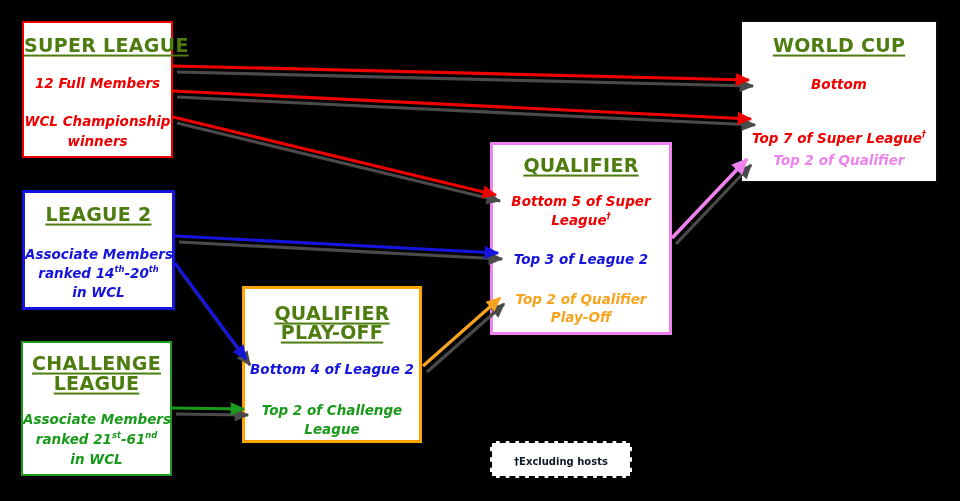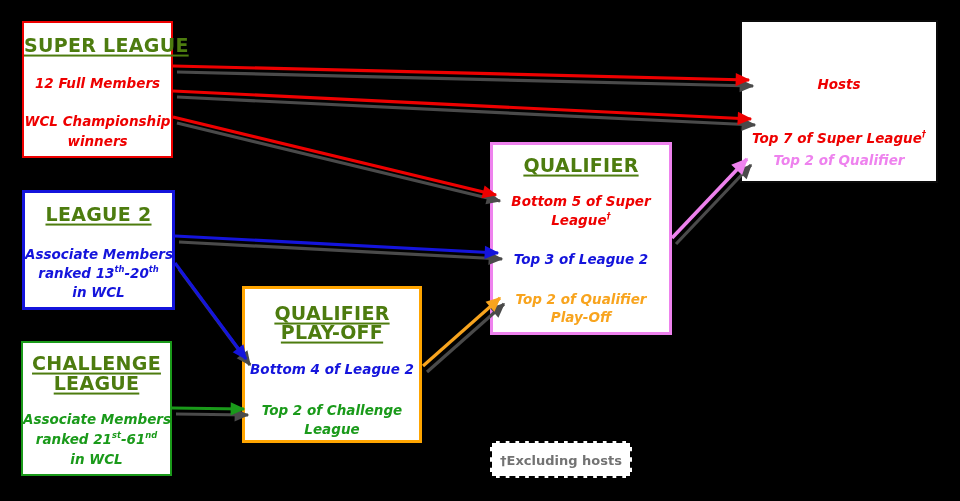--- a/index.html
+++ b/index.html
@@ -20,41 +20,41 @@
   }
   .title{
     font-weight:bold; font-size:19px; color:#4d7c0f;
     text-decoration:underline; text-decoration-thickness:2px; text-underline-offset:3px;
     letter-spacing:0.3px;
   }
   .item{font-style:italic; font-weight:bold; font-size:13.5px;}
   .sup{font-size:0.62em; vertical-align:super; line-height:0;}
   .c-red{color:var(--red);} .c-blue{color:var(--blue);} .c-green{color:var(--green);}
   .c-orange{color:var(--orange);} .c-violet{color:var(--violet);}
-  .legend-text{font-size:13px; font-weight:600; color:#737373;text-align:center;}
+  .legend-text{font-size:10px; font-weight:600; color:#0f172a;text-align:center;}
   #overlay{position:absolute; left:0; top:0; pointer-events:none;}
   line{stroke-width:3.2; fill:none;}
   line.shadow{stroke:var(--shadow);}
 </style>
 </head>
 <body>
 
 <div id="canvas">
 
   <div class="box" style="left:22px; top:21px; width:151px; height:137px; border:2px solid var(--red);">
     <div class="ln title" style="top:22px">SUPER LEAGUE</div>
     <div class="ln item c-red" style="top:60px">12 Full Members</div>
     <div class="ln item c-red" style="top:98px">WCL Championship</div>
     <div class="ln item c-red" style="top:118px">winners</div>
   </div>
 
   <div class="box" style="left:22px; top:190px; width:153px; height:120px; border:3px solid var(--blue);">
     <div class="ln title" style="top:21px">LEAGUE 2</div>
     <div class="ln item c-blue" style="top:61px">Associate Members</div>
-    <div class="ln item c-blue" style="top:80px"><span>ranked 13</span><span class="sup">th</span><span>-20</span><span class="sup">th</span></div>
+    <div class="ln item c-blue" style="top:80px"><span>ranked 14</span><span class="sup">th</span><span>-20</span><span class="sup">th</span></div>
     <div class="ln item c-blue" style="top:99px">in WCL</div>
   </div>
 
   <div class="box" style="left:21px; top:341px; width:151px; height:135px; border:2px solid var(--green);">
     <div class="ln title" style="top:20px">CHALLENGE</div>
     <div class="ln title" style="top:40px">LEAGUE</div>
     <div class="ln item c-green" style="top:76px">Associate Members</div>
     <div class="ln item c-green" style="top:96px"><span>ranked 21</span><span class="sup">st</span><span>-61</span><span class="sup">nd</span></div>
     <div class="ln item c-green" style="top:116px">in WCL</div>
   </div>
@@ -70,21 +70,22 @@
   <div class="box" style="left:490px; top:142px; width:182px; height:193px; border:3px solid var(--violet);">
     <div class="ln title" style="top:20px">QUALIFIER</div>
     <div class="ln item c-red" style="top:56px">Bottom 5 of Super</div>
     <div class="ln item c-red" style="top:75px"><span>League</span><span class="sup">†</span></div>
     <div class="ln item c-blue" style="top:114px">Top 3 of League 2</div>
     <div class="ln item c-orange" style="top:154px">Top 2 of Qualifier</div>
     <div class="ln item c-orange" style="top:172px">Play-Off</div>
   </div>
 
   <div class="box" style="left:740px; top:20px; width:198px; height:163px; border:2px solid #0a0a0a;">
-    <div class="ln item c-red" style="top:62px">Hosts</div>
+    <div class="ln title" style="top:23px">WORLD CUP</div>
+    <div class="ln item c-red" style="top:62px">Bottom</div>
     <div class="ln item c-red" style="top:116px"><span>Top 7 of Super League</span><span class="sup">†</span></div>
     <div class="ln item c-violet" style="top:138px">Top 2 of Qualifier</div>
   </div>
 
   <div class="box" style="left:490px; top:441px; width:142px; height:37px; border:2px dashed #000;">
     <div class="ln legend-text" style="top:18px">†Excluding hosts</div>
   </div>
 
   <svg id="overlay" width="960" height="501" viewBox="0 0 960 501">
     <defs>

